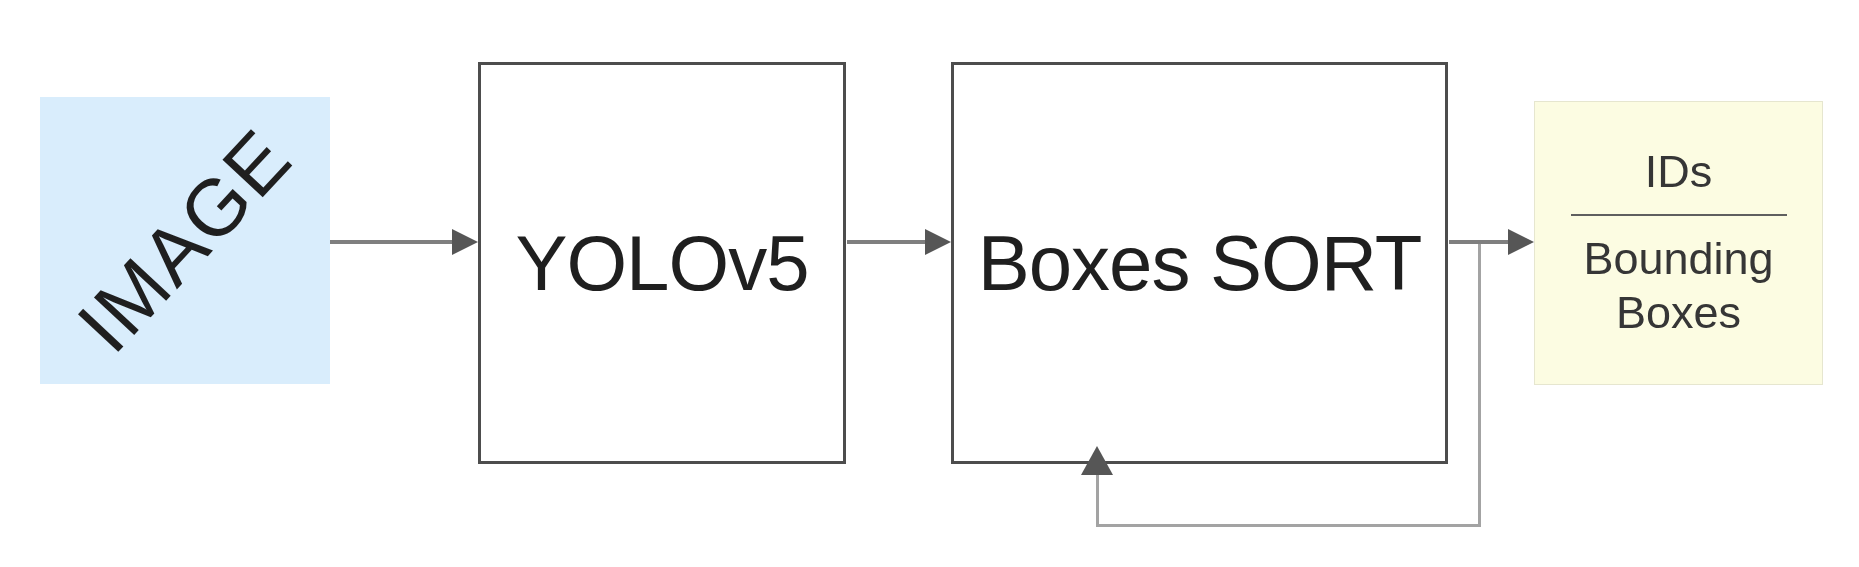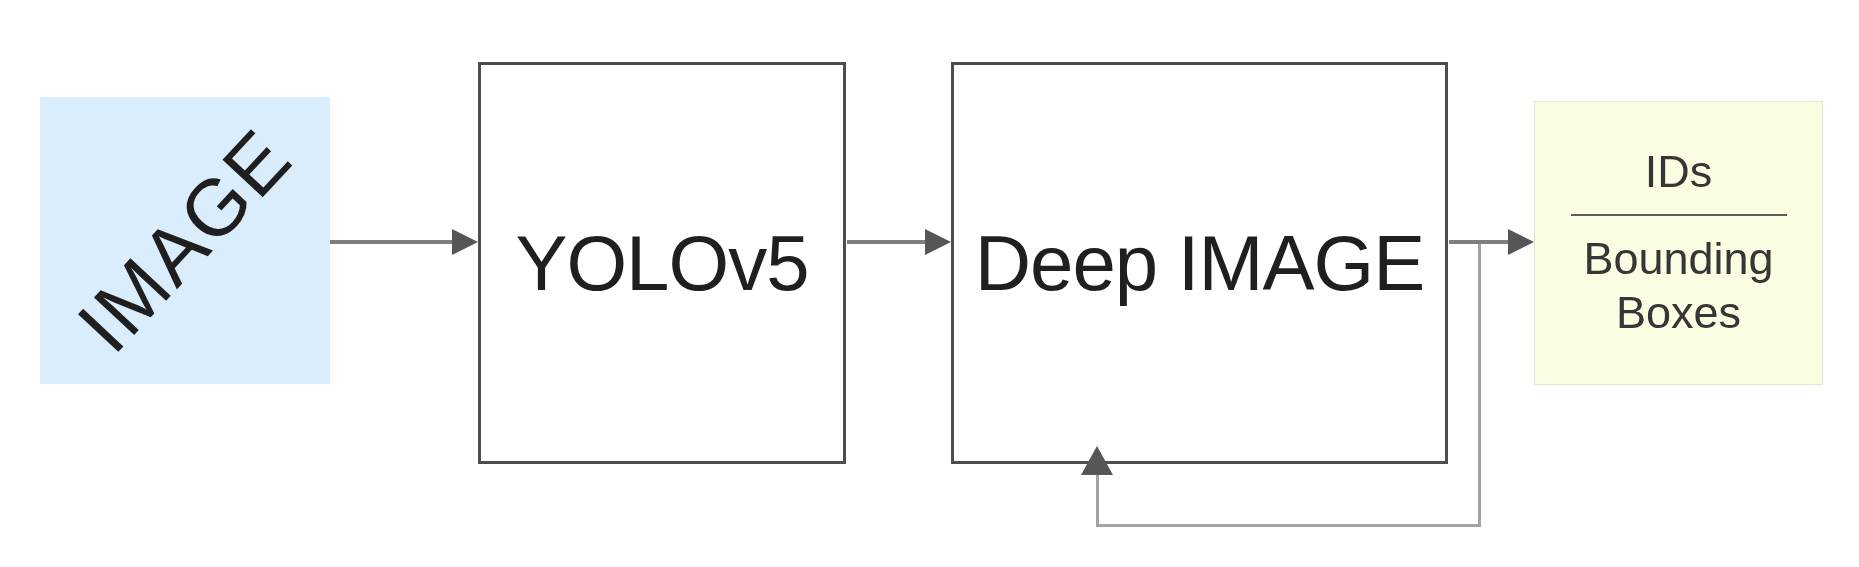--- a/index.html
+++ b/index.html
@@ -115,21 +115,21 @@
   <div class="arrowhead-right e1-head"></div>
 
   <div class="node node-process node-yolo">
     <span>YOLOv5</span>
   </div>
 
   <div class="hline e2-line"></div>
   <div class="arrowhead-right e2-head"></div>
 
   <div class="node node-process node-deepsort">
-    <span>Deep IMAGE</span>
+    <span>Boxes SORT</span>
   </div>
 
   <div class="hline e3-line"></div>
   <div class="arrowhead-right e3-head"></div>
 
   <div class="vline e4-v-right"></div>
   <div class="fb-h e4-h-bottom"></div>
   <div class="vline e4-v-left"></div>
   <div class="arrowhead-up e4-head"></div>
 

